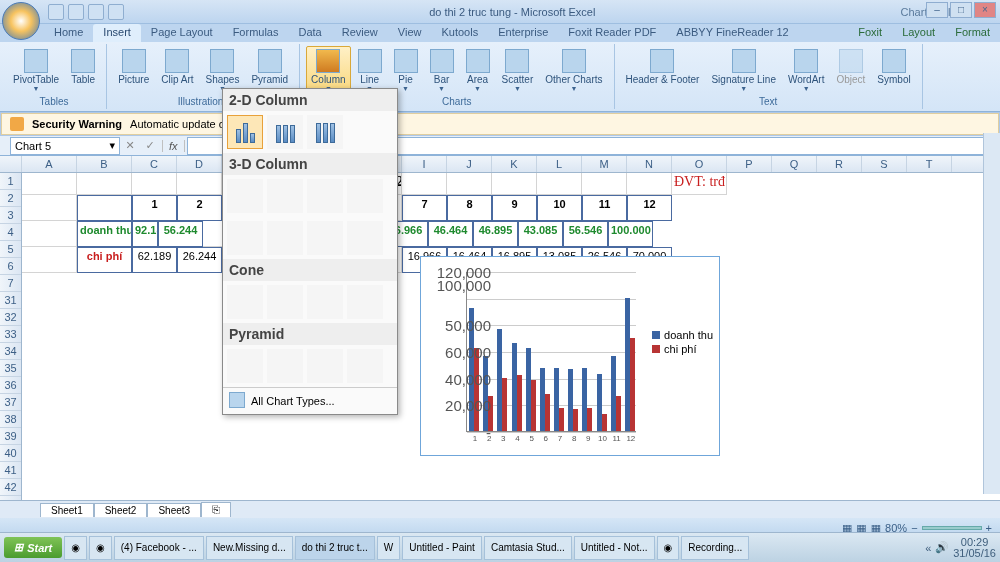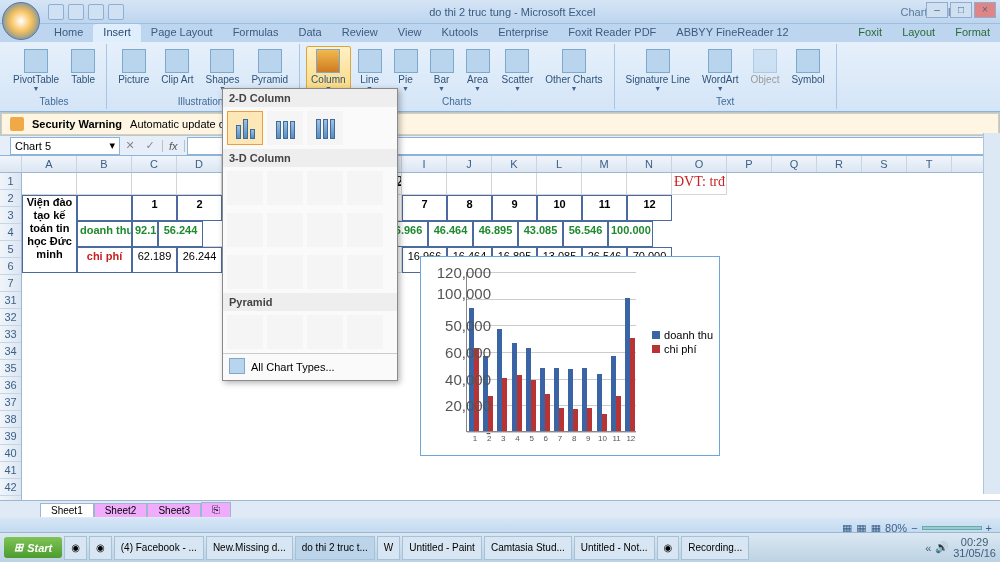--- a/index.html
+++ b/index.html
@@ -41,21 +41,21 @@
 .data-row{display:flex;height:17px}
 .cell{border-right:1px solid #d4d4d4;border-bottom:1px solid #d4d4d4;padding:0 2px;line-height:17px;overflow:hidden;white-space:nowrap;text-align:center}
 .tbl-cell{border:1px solid #4a6aa0;background:#fff}
 .hdr-cell{font-weight:bold}
 .green{color:#1e8a2e;font-weight:bold}
 .red{color:#c81e1e;font-weight:bold}
 .dvt{color:#c81e1e;font-family:"Times New Roman",serif;font-size:14px}
 .title-doc{color:#000;font-family:"Times New Roman",serif;font-size:14px;font-weight:bold}
 
 .chart-dropdown{position:absolute;left:222px;top:88px;width:176px;background:#fafafa;border:1px solid #8a8a8a;box-shadow:2px 2px 6px rgba(0,0,0,.3);z-index:50}
-.dd-section{font-weight:bold;color:#444;padding:3px 6px;font-size:11px;background:#eee}
+.dd-section{font-weight:bold;color:#444;padding:3px 6px;font-size:14px;background:#eee}
 .dd-items{display:flex;flex-wrap:wrap;padding:4px;gap:4px}
 .dd-item{width:36px;height:34px;border:1px solid transparent;background:#f5f5f5;display:flex;align-items:center;justify-content:center}
 .dd-item.sel{border-color:#e8a13a;background:#fde7b7}
 .dd-foot{border-top:1px solid #ccc;padding:4px 6px;display:flex;align-items:center;gap:6px}
 
 .mini-bars{display:flex;align-items:flex-end;gap:2px;height:22px}
 .mini-bars span{width:5px;background:linear-gradient(#9fc1e4,#5a8cc3);border:1px solid #3e6b9a}
 
 .chart-frame{position:absolute;left:420px;top:100px;width:300px;height:200px;background:#fff;border:1px solid #6fa6da}
 .chart-plot{position:absolute;left:45px;top:15px;width:170px;height:160px;border-left:1px solid #888;border-bottom:1px solid #888}
@@ -64,21 +64,21 @@
 .bar-pair{position:absolute;bottom:0;width:12px}
 .bar-d{position:absolute;bottom:0;width:5px;background:#3a64a3}
 .bar-c{position:absolute;bottom:0;left:5px;width:5px;background:#b83434}
 .xtick{position:absolute;bottom:-12px;font-size:8px;color:#555;width:12px;text-align:center}
 .legend{position:absolute;right:6px;top:70px;font-size:9px}
 .lg-item{display:flex;align-items:center;gap:4px;margin:2px 0}
 .lg-sw{width:8px;height:8px}
 
 .sheet-tabs{height:18px;background:#dfeaf6;display:flex;align-items:center;padding-left:40px;gap:-1px;border-top:1px solid #9eb6ce}
 .sheet-tab{background:#fff;border:1px solid #9eb6ce;padding:1px 10px;font-size:10px;border-bottom:none}
-.sheet-tab.inactive{background:#f0abfc}
+.sheet-tab.inactive{background:#ffffff}
 .statusbar{height:20px;background:linear-gradient(#d5e6f6,#bcd5ee);display:flex;align-items:center;padding:0 8px;justify-content:space-between;color:#3a5f87;font-size:10px}
 .zoom{display:flex;align-items:center;gap:4px}
 .taskbar{position:absolute;bottom:0;left:0;right:0;height:30px;background:linear-gradient(#dbe8f2,#bcd2e3);display:flex;align-items:center;padding:0 4px;gap:2px;border-top:1px solid #9eb6ce}
 .start-btn{background:linear-gradient(#7fc356,#4b9c2e);color:#fff;padding:4px 10px;border-radius:3px;font-weight:bold;font-style:italic;display:flex;align-items:center;gap:4px}
 .task-item{background:#d7e6f2;border:1px solid #a6c1da;padding:3px 6px;font-size:10px;display:flex;align-items:center;gap:3px;max-width:95px;overflow:hidden;white-space:nowrap;height:24px}
 .tray{margin-left:auto;display:flex;align-items:center;gap:4px;font-size:10px;color:#3e5e7c}
 .tray-time{text-align:center;line-height:11px}
 .scroll-v{position:absolute;right:0;top:133px;bottom:68px;width:17px;background:#dce8f4;border-left:1px solid #b0c5db}
 </style>
 </head>
@@ -191,20 +191,24 @@
       <div class="rbtn">
           <div class="ricon"></div>
           <div class="rlbl">Other Charts</div>
           <span class="arrow-dn">▼</span>
         </div>
     </div>
     <div class="rgroup-label">Charts</div>
   </div>
   <div class="rgroup">
     <div class="rgroup-items">
+      <div class="rbtn">
+          <div class="ricon"></div>
+          <div class="rlbl">Header &amp; Footer</div>
+        </div>
       <div class="rbtn">
           <div class="ricon"></div>
           <div class="rlbl">Signature Line</div>
           <span class="arrow-dn">▼</span>
         </div>
       <div class="rbtn">
           <div class="ricon"></div>
           <div class="rlbl">WordArt</div>
           <span class="arrow-dn">▼</span>
         </div>
@@ -298,21 +302,20 @@
       <div class="cell" style="width:45px"></div>
         <div class="cell" style="width:45px"></div>
       <div class="cell" style="width:45px"></div>
         <div class="cell" style="width:45px"></div>
       <div class="cell" style="width:45px"></div>
         <div class="cell" style="width:45px"></div>
       <div class="cell dvt" style="width:55px;text-align:left;overflow:visible">ĐVT: trđ</div>
     </div>
 
     <div class="data-row" style="height:26px">
-      <div class="cell tbl-cell hdr-cell" style="width:55px;height:78px;line-height:13px;white-space:normal;position:absolute">Viện đào tạo kế toán tin học Đức minh</div>
       <div class="cell" style="width:55px"></div>
       <div class="cell tbl-cell hdr-cell" style="width:55px"></div>
       <div class="cell tbl-cell hdr-cell" style="width:45px">1</div>
       <div class="cell tbl-cell hdr-cell" style="width:45px">2</div>
       <div class="cell" style="width:180px"></div>
       <div class="cell tbl-cell hdr-cell" style="width:45px">7</div>
       <div class="cell tbl-cell hdr-cell" style="width:45px">8</div>
       <div class="cell tbl-cell hdr-cell" style="width:45px">9</div>
       <div class="cell tbl-cell hdr-cell" style="width:45px">10</div>
       <div class="cell tbl-cell hdr-cell" style="width:45px">11</div>
@@ -427,21 +430,21 @@
           <div class="lg-sw" style="background:#b83434"></div>
           <span>chi phí</span>
         </div>
     </div>
     <div id="yticks"></div>
   <div class="ytick" style="top: 175px;">-</div>
       <div class="ytick" style="top: 148.333px;">20,000</div>
       <div class="ytick" style="top: 121.667px;">40,000</div>
       <div class="ytick" style="top: 95px;">60,000</div>
       <div class="ytick" style="top: 68.3333px;">50,000</div>
-      <div class="ytick" style="top: 36px;">100,000</div>
+      <div class="ytick" style="top: 28px;">100,000</div>
       <div class="ytick" style="top: 15px;">120,000</div>
     </div>
 </div>
 
 <div class="chart-dropdown">
   <div class="dd-section">2-D Column</div>
   <div class="dd-items">
     <div class="dd-item sel">
         <div class="mini-bars">
           <span style="height:14px"></span>
@@ -470,20 +473,21 @@
     <div class="dd-item"></div>
     <div class="dd-item"></div>
     <div class="dd-item"></div>
   </div>
   <div class="dd-items">
     <div class="dd-item"></div>
     <div class="dd-item"></div>
     <div class="dd-item"></div>
     <div class="dd-item"></div>
   </div>
+  <div class="dd-section">Cone</div>
   <div class="dd-items">
     <div class="dd-item"></div>
     <div class="dd-item"></div>
     <div class="dd-item"></div>
     <div class="dd-item"></div>
   </div>
   <div class="dd-section">Pyramid</div>
   <div class="dd-items">
     <div class="dd-item"></div>
     <div class="dd-item"></div>

